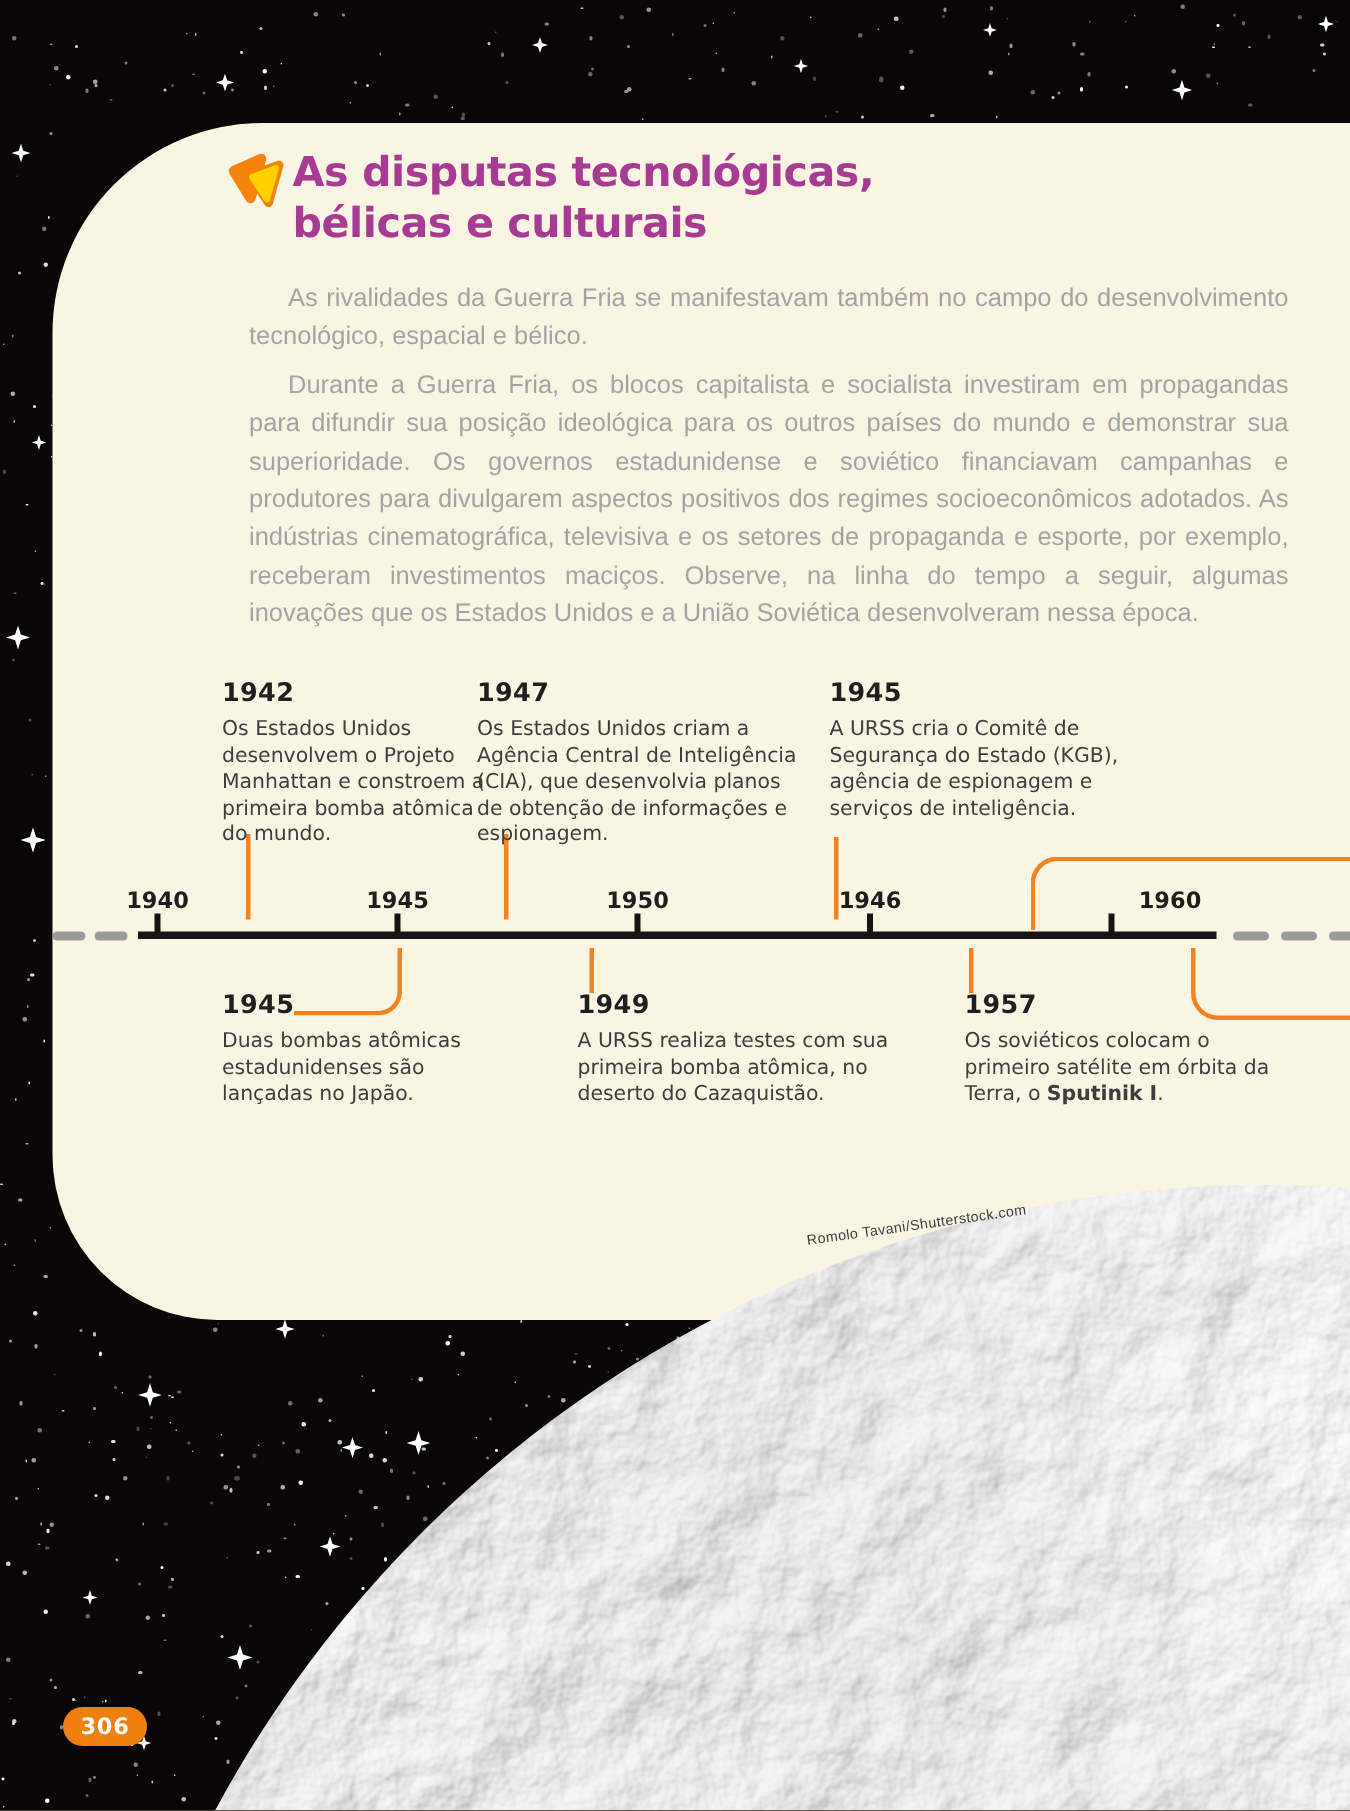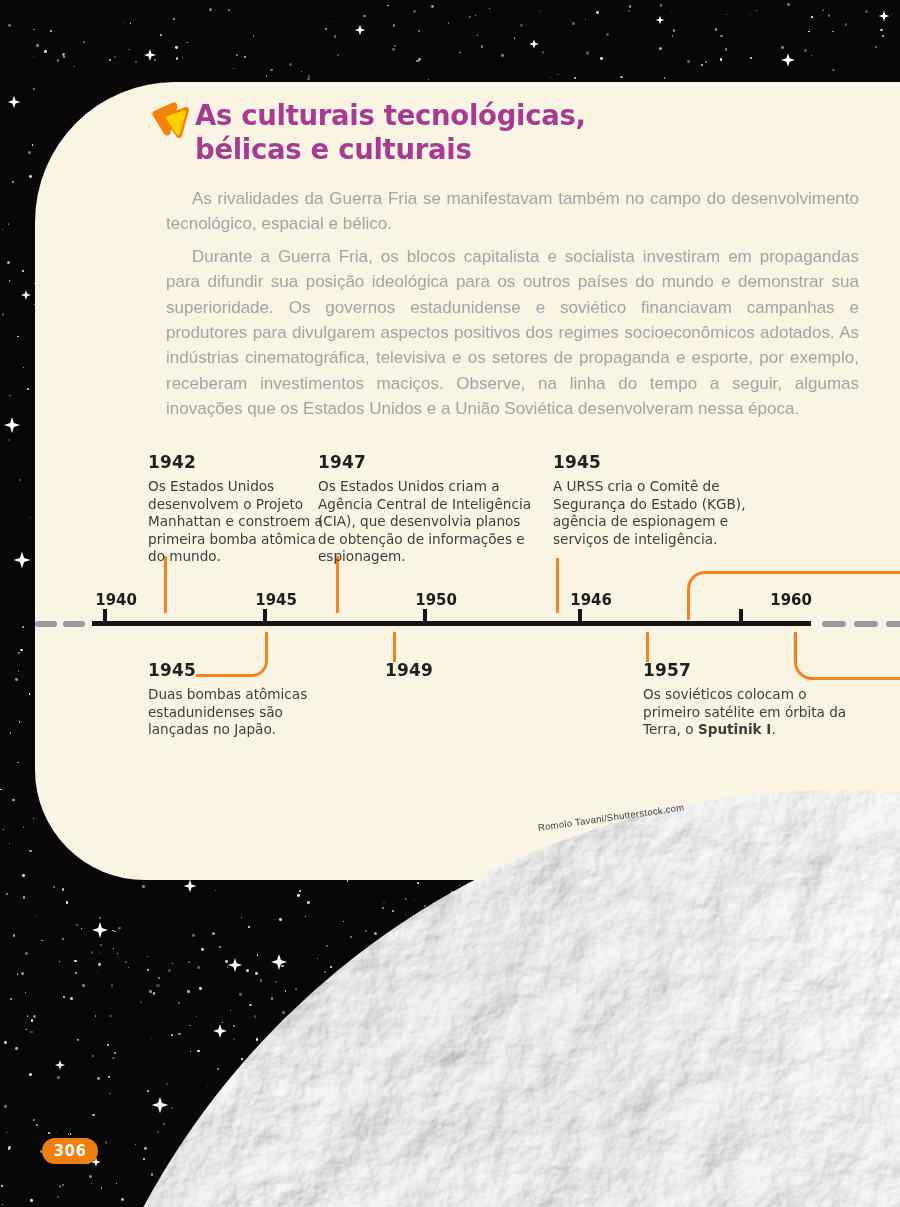--- a/index.html
+++ b/index.html
@@ -26,21 +26,21 @@
   
   .bodytext{position:absolute;left:166px;top:186px;width:693px;z-index:3;
         color:#a3a3a3;font-size:17px;line-height:25.4px;text-align:justify;}
   .bodytext p{margin:0 0 7px 0;text-indent:26px;}
 
   
   .tl{position:absolute;inset:0;z-index:3;}
   .axis{position:absolute;left:92px;top:621px;width:719px;height:5px;background:#151515;}
   .tick{position:absolute;top:609px;width:4px;height:13px;background:#151515;}
   .t1{left:103px}.t2{left:263px}.t3{left:423px}.t4{left:578px}.t5{left:739px}
-  .axis-year{position:absolute;top:591px;width:64px;text-align:right;
+  .axis-year{position:absolute;top:591px;width:64px;text-align:center;
         font-family:"DejaVu Sans",sans-serif;font-weight:bold;font-size:15px;color:#1D1D1D;}
   .ay1{left:73px}.ay2{left:233px}.ay3{left:393px}.ay4{left:548px}.ay5{left:748px}
   .dash{position:absolute;top:621px;height:6px;background:#9B9B9B;border-radius:3px;}
   .dL1{left:35px;width:22px}.dL2{left:63px;width:22px}
   .dR1{left:822px;width:24px}.dR2{left:854px;width:24px}.dR3{left:886px;width:14px;border-radius:3px 0 0 3px}
 
   .conn{position:absolute;background:#F58220;width:3px;}
   .cv1942{left:164px;top:556px;height:57px}
   .cv1947{left:336px;top:556px;height:57px}
   .cv1954{left:556px;top:558px;height:55px}
@@ -421,21 +421,21 @@
     </div>
 
   <div class="card"></div>
 
   <div class="heading-row">
     <svg class="bullet-icon" viewBox="0 0 44 42">
       <polygon points="6,12 24,4 17,30" fill="#F5820B" stroke="#F5820B" stroke-width="7" stroke-linejoin="round"></polygon>
       <polygon points="17,15 36,8 29,33" fill="#FFD100" stroke="#F5820B" stroke-width="6" stroke-linejoin="round"></polygon>
       <polygon points="18,16 34,10 28,31" fill="#FFD100" stroke="#FFD100" stroke-width="4" stroke-linejoin="round"></polygon>
     </svg>
-    <h1 class="title"><span>As culturais tecnológicas,</span><br><span>bélicas e culturais</span></h1>
+    <h1 class="title"><span>As disputas tecnológicas,</span><br><span>bélicas e culturais</span></h1>
   </div>
 
   <div class="bodytext">
     <p>As rivalidades da Guerra Fria se manifestavam também no campo do desenvolvimento tecnológico, espacial e bélico.</p>
     <p>Durante a Guerra Fria, os blocos capitalista e socialista investiram em propagandas para difundir sua posição ideológica para os outros países do mundo e demonstrar sua superioridade. Os governos estadunidense e soviético financiavam campanhas e produtores para divulgarem aspectos positivos dos regimes socioeconômicos adotados. As indústrias cinematográfica, televisiva e os setores de propaganda e esporte, por exemplo, receberam investimentos maciços. Observe, na linha do tempo a seguir, algumas inovações que os Estados Unidos e a União Soviética desenvolveram nessa época.</p>
   </div>
 
   <div class="tl">
     <div class="axis"></div>
     <div class="dash dL1"></div>
@@ -474,20 +474,21 @@
     <div class="event e1954">
       <div class="year">1945</div>
       <div class="desc"><span>A URSS cria o Comitê de Segurança do Estado (KGB), agência de espionagem e serviços de inteligência.</span><b></b><span></span></div>
     </div>
     <div class="event e1945">
       <div class="year">1945</div>
       <div class="desc"><span>Duas bombas atômicas estadunidenses são lançadas no Japão.</span><b></b><span></span></div>
     </div>
     <div class="event e1949">
       <div class="year">1949</div>
+      <div class="desc"><span>A URSS realiza testes com sua primeira bomba atômica, no deserto do Cazaquistão.</span><b></b><span></span></div>
     </div>
     <div class="event e1957">
       <div class="year">1957</div>
       <div class="desc"><span>Os soviéticos colocam o primeiro satélite em órbita da Terra, o </span><b>Sputinik I</b><span>.</span></div>
     </div>
   </div>
 
   <svg class="moon" width="900" height="1207" viewBox="0 0 900 1207">
     <defs>
       <filter id="mtex" x="-10%" y="-10%" width="120%" height="120%">

